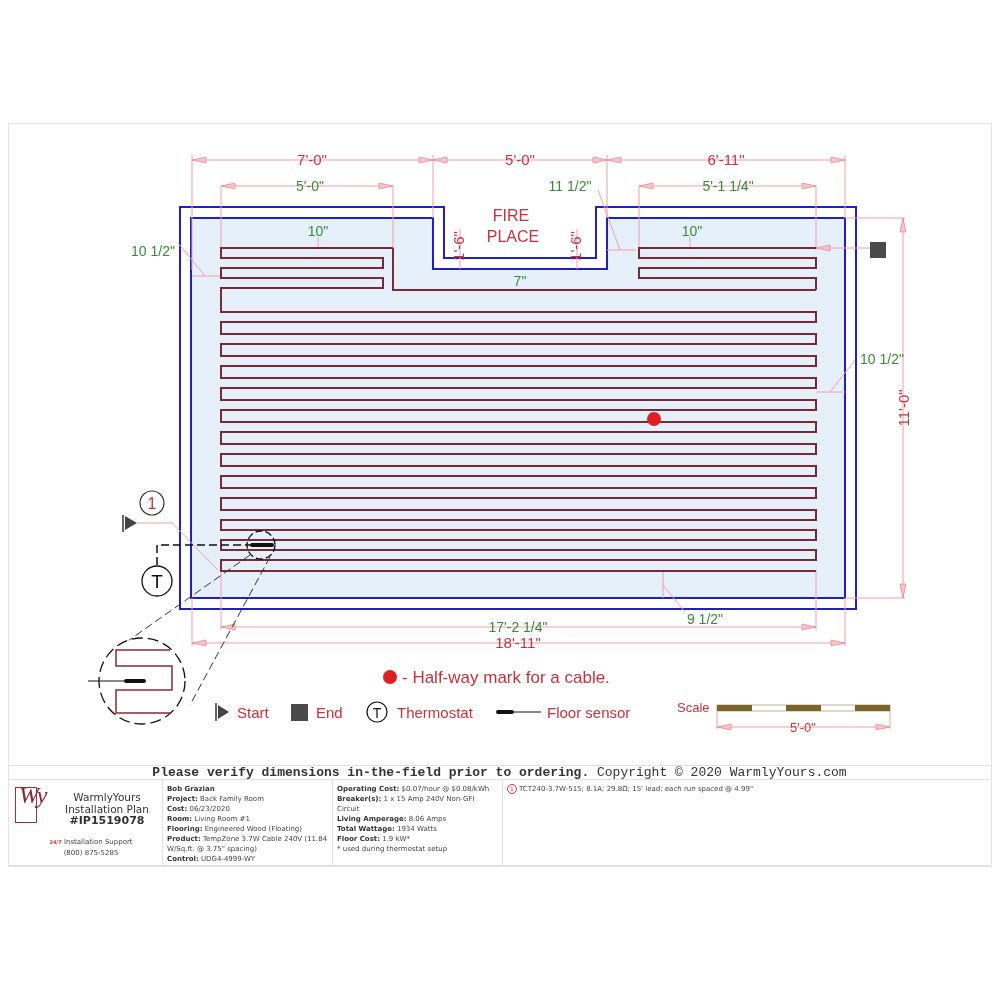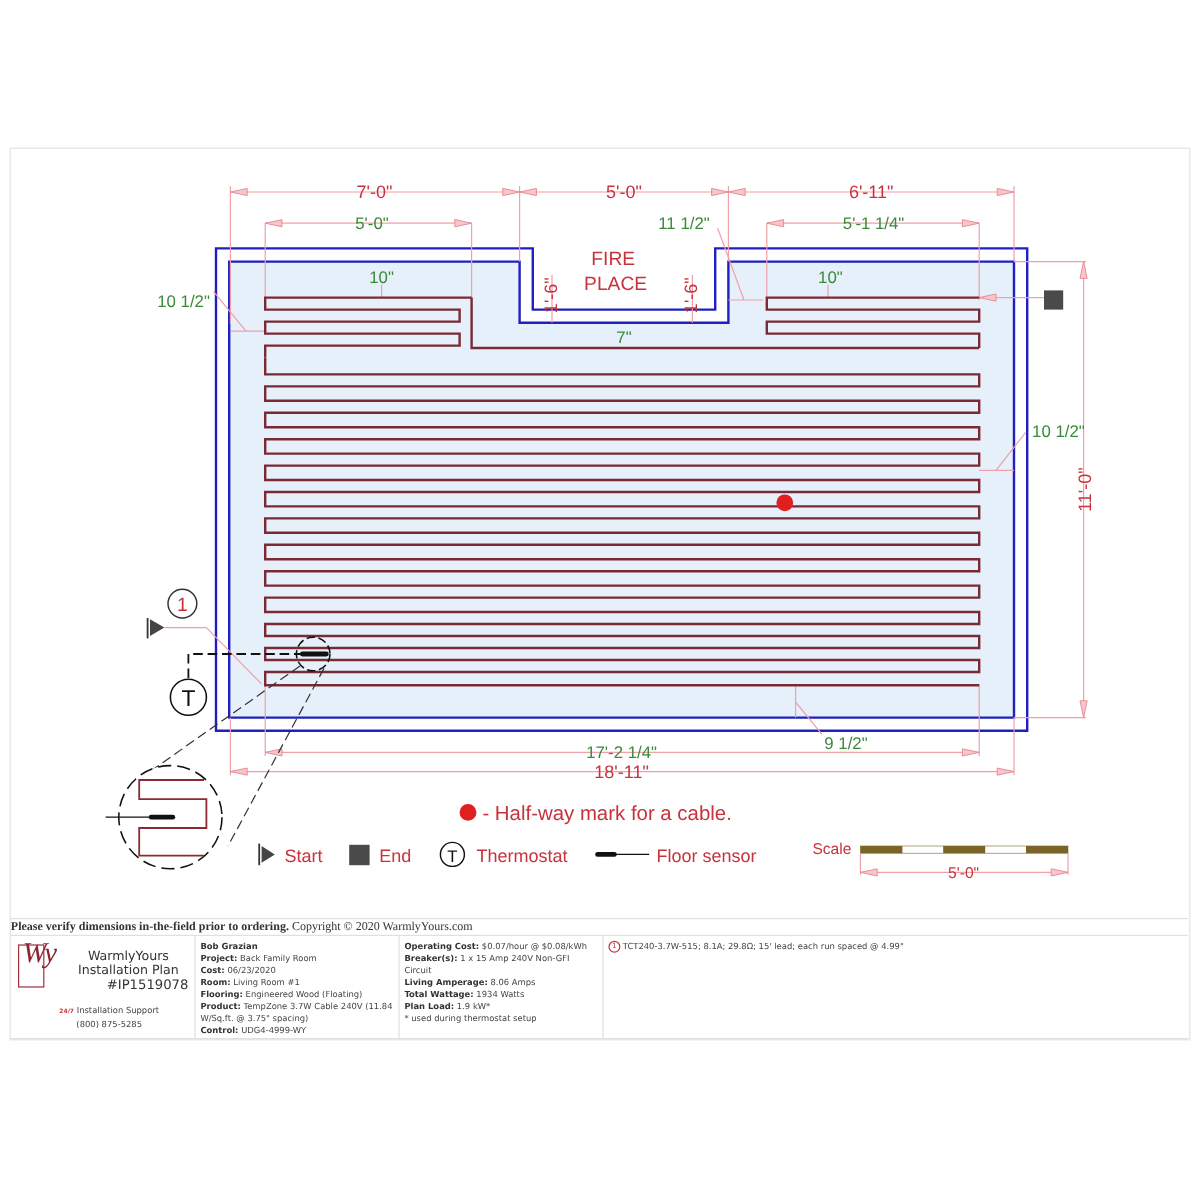--- a/index.html
+++ b/index.html
@@ -3,33 +3,33 @@
 <meta charset="utf-8">
 <style>
   html, body { margin:0; padding:0; background:#ffffff; }
   body { width:1000px; height:1000px; position:relative; overflow:hidden; font-family:"Liberation Sans", sans-serif; }
   .page { position:absolute; left:8px; top:123px; width:982px; height:742px; border:1px solid #e4e4e4; background:#fff; }
   svg.plan { position:absolute; left:0; top:0; width:1000px; height:760px; }
   .dim-red { fill:#c8323c; font-size:15px; font-family:"Liberation Sans", sans-serif; }
   .dim-green { fill:#3a8a3a; font-size:14px; font-family:"Liberation Sans", sans-serif; }
   .lbl-red { fill:#c8323c; font-family:"Liberation Sans", sans-serif; }
   .legend-txt { fill:#c8323c; font-size:15px; font-family:"Liberation Sans", sans-serif; }
-  .notice { position:absolute; left:9px; top:765px; width:981px; height:13px; font-size:10px; text-align:left; color:#333; font-family:Liberation Serif, serif; line-height:13px; border-top:1px solid #e0e0e0; border-bottom:1px solid #e0e0e0; }
+  .notice { position:absolute; left:9px; top:765px; width:981px; height:13px; font-size:13px; text-align:center; color:#333; font-family:Liberation Mono, monospace; line-height:13px; border-top:1px solid #e0e0e0; border-bottom:1px solid #e0e0e0; }
   .notice b { font-weight:bold; }
   .tblock { position:absolute; left:9px; top:779px; width:981px; height:86px; display:flex; font-family:"DejaVu Sans", sans-serif; font-size:7px; color:#444; border-bottom:1px solid #e0e0e0; }
   .tcol { border-right:1px solid #e0e0e0; padding:5px 4px; box-sizing:border-box; line-height:10px; }
   .tcol b { color:#333;text-align:right; }
   .c1 { width:154px; position:relative; }
   .c2 { width:170px; }
   .c3 { width:170px; }
   .c4 { flex:1; border-right:none; }
   .logo { position:absolute; left:6px; top:8px; width:22px; height:36px; border:1.5px solid #a0303a; box-sizing:border-box; }
   .logo span { position:absolute; left:3px; top:2px; font-family:"Liberation Serif", serif; font-style:italic; font-size:24px; color:#8a2530; }
   .brand { position:absolute; left:48px; top:12px; width:100px; text-align:center; font-family:"DejaVu Sans", sans-serif; font-size:10.5px; color:#333; line-height:12px; }
-  .brand .pid { font-weight:normal; font-size:11px;text-align:right; }
+  .brand .pid { font-weight:bold; font-size:11px; }
   .support { position:absolute; left:12px; top:58px; width:140px; text-align:center; font-size:7px; color:#444; line-height:11px; }
   .badge247 { color:#c8323c; font-weight:bold; font-size:5px; }
   .circ1 { display:inline-block; width:8px; height:8px; border:1px solid #c8323c; border-radius:50%; color:#c8323c; font-size:6px; line-height:8px; text-align:center; margin-right:2px; vertical-align:middle; }
 </style>
 </head>
 <body>
 
 <div class="page"></div>
 
 <svg class="plan" viewBox="0 0 1000 760">
@@ -215,19 +215,19 @@
     <div><b>Room:</b><span> Living Room #1</span></div>
     <div><b>Flooring:</b><span> Engineered Wood (Floating)</span></div>
     <div><b>Product:</b><span> TempZone 3.7W Cable 240V (11.84 W/Sq.ft. @ 3.75" spacing)</span></div>
     <div><b>Control:</b><span> UDG4-4999-WY</span></div>
   </div>
   <div class="tcol c3">
     <div><b>Operating Cost:</b><span> $0.07/hour @ $0.08/kWh</span></div>
     <div><b>Breaker(s):</b><span> 1 x 15 Amp 240V Non-GFI Circuit</span></div>
     <div><b>Living Amperage:</b><span> 8.06 Amps</span></div>
     <div><b>Total Wattage:</b><span> 1934 Watts</span></div>
-    <div><b>Plan Load:</b><span> 1.9 kW*</span></div>
+    <div><b>Floor Cost:</b><span> 1.9 kW*</span></div>
     <div>* used during thermostat setup</div>
   </div>
   <div class="tcol c4">
     <div><span class="circ1">1</span><span>TCT240-3.7W-515; 8.1A; 29.8Ω; 15' lead; each run spaced @ 4.99"</span></div>
   </div>
 </div>
 
 </body></html>

